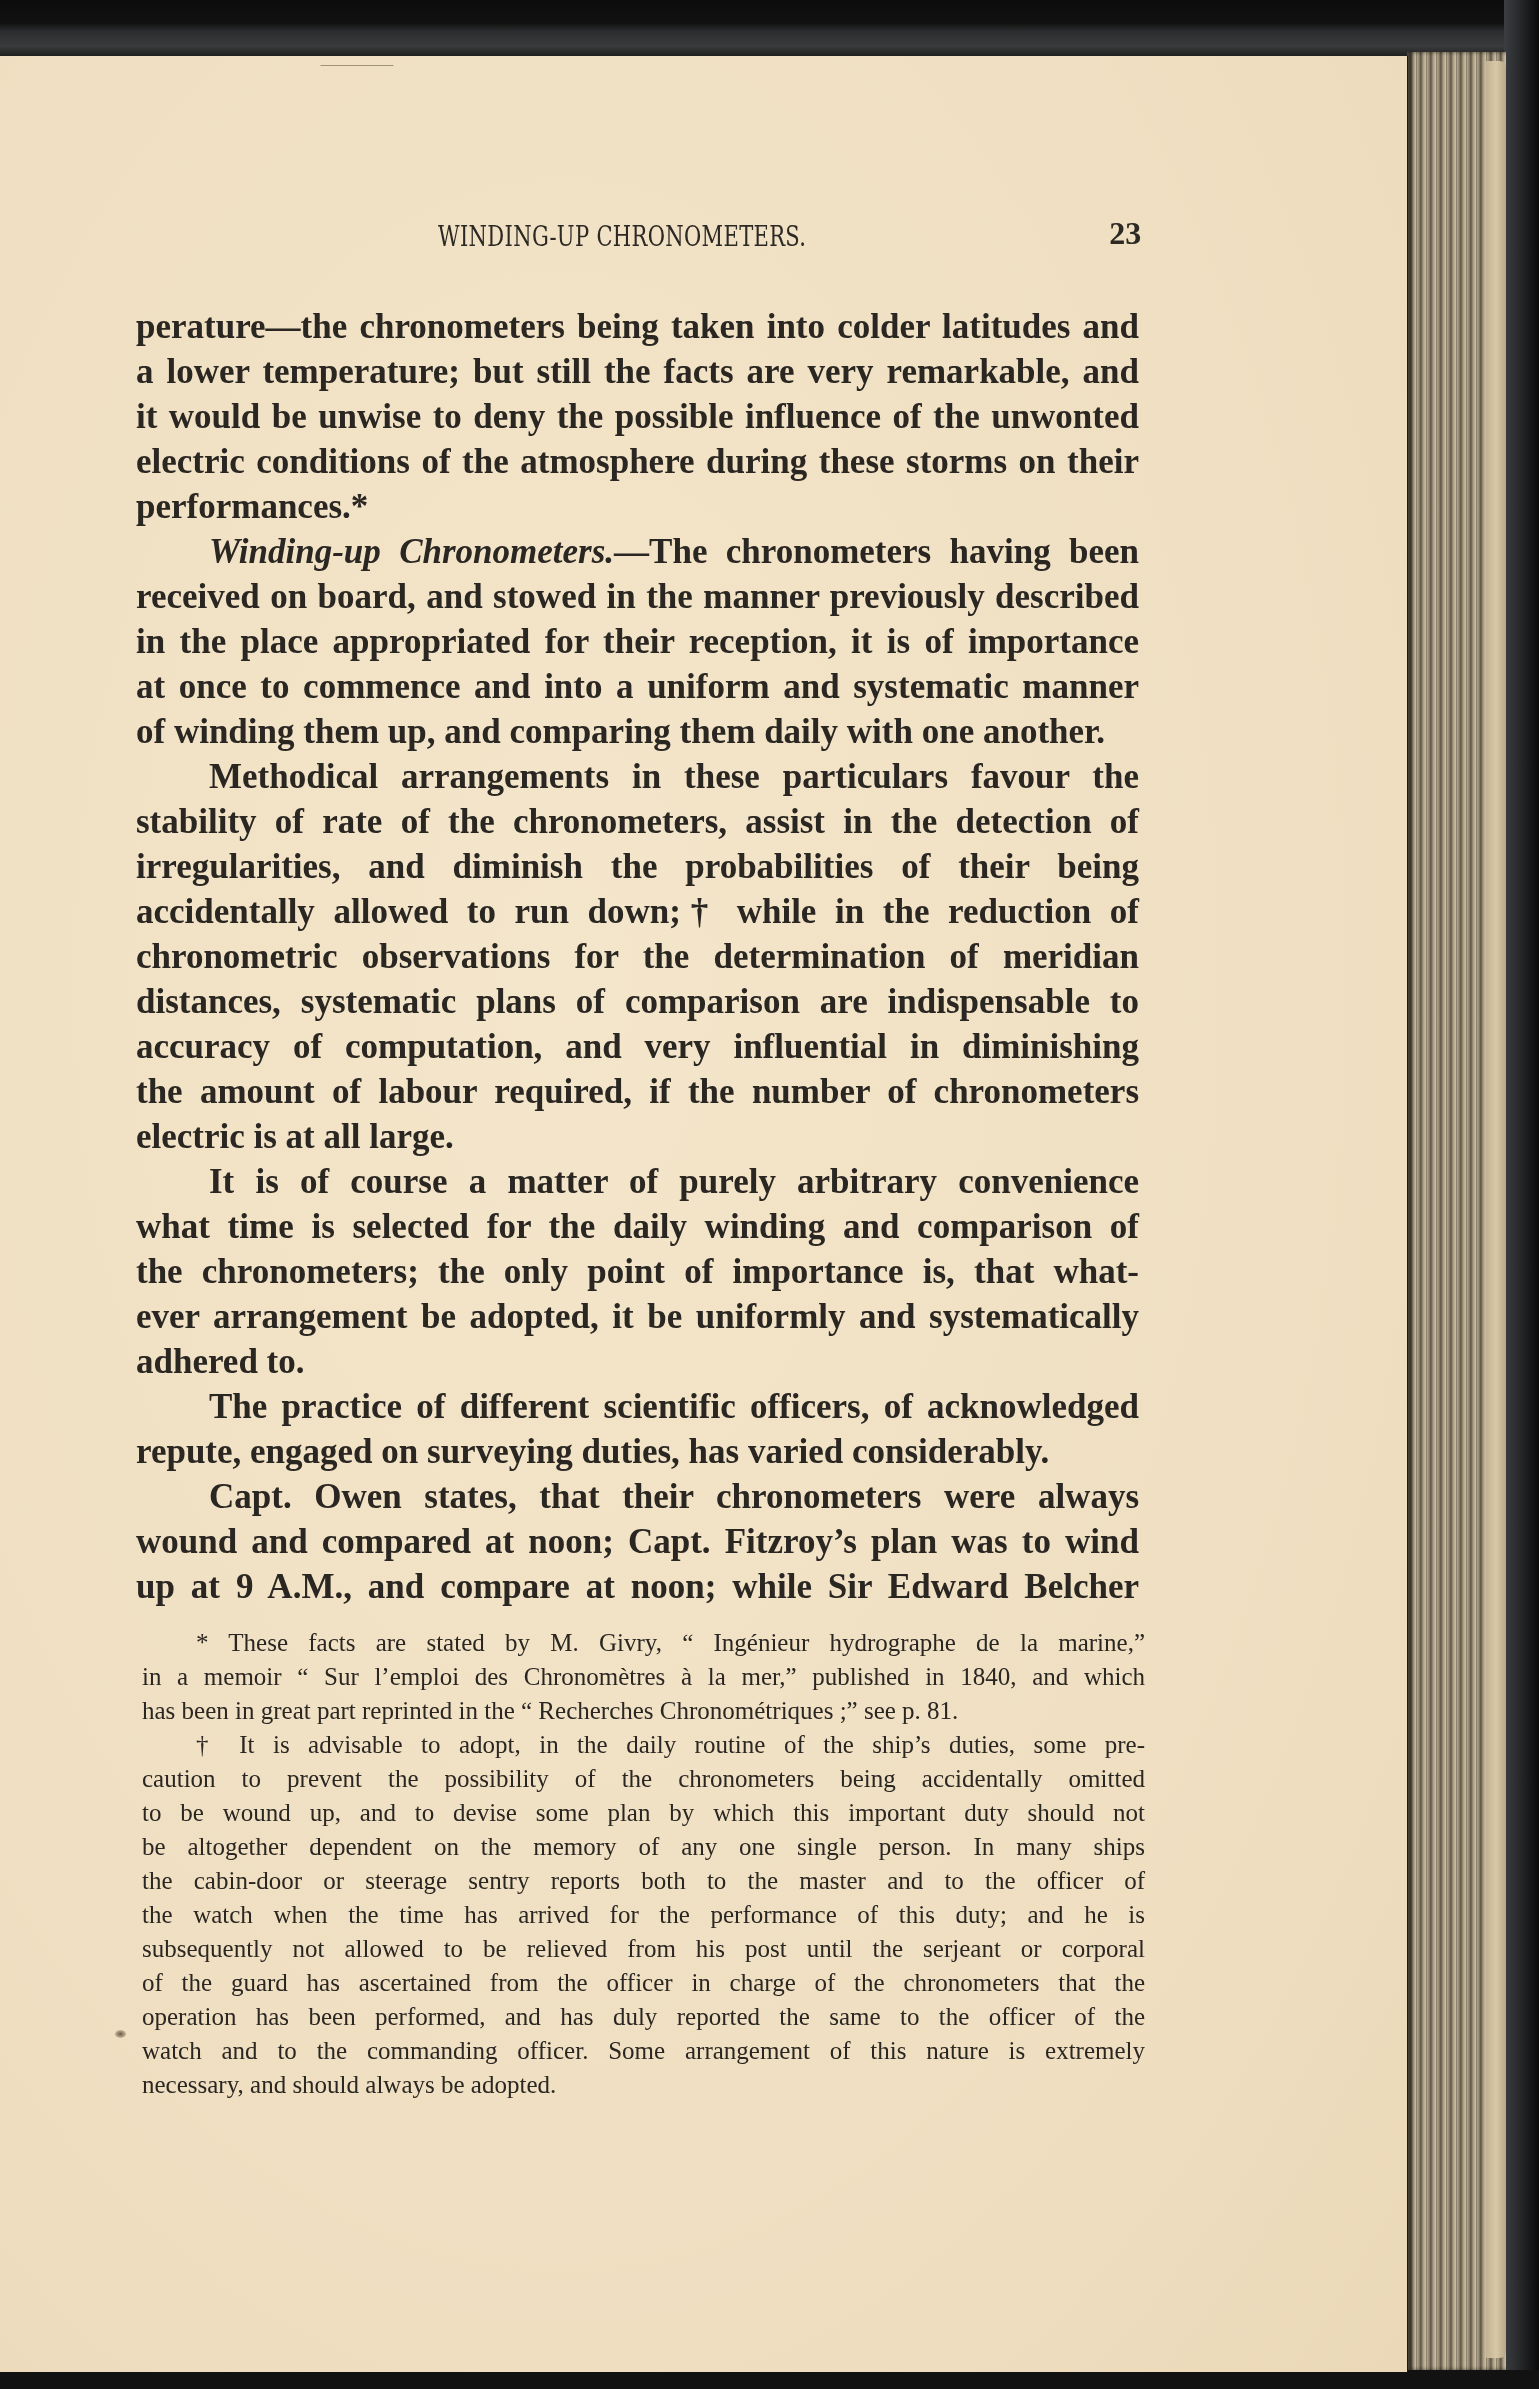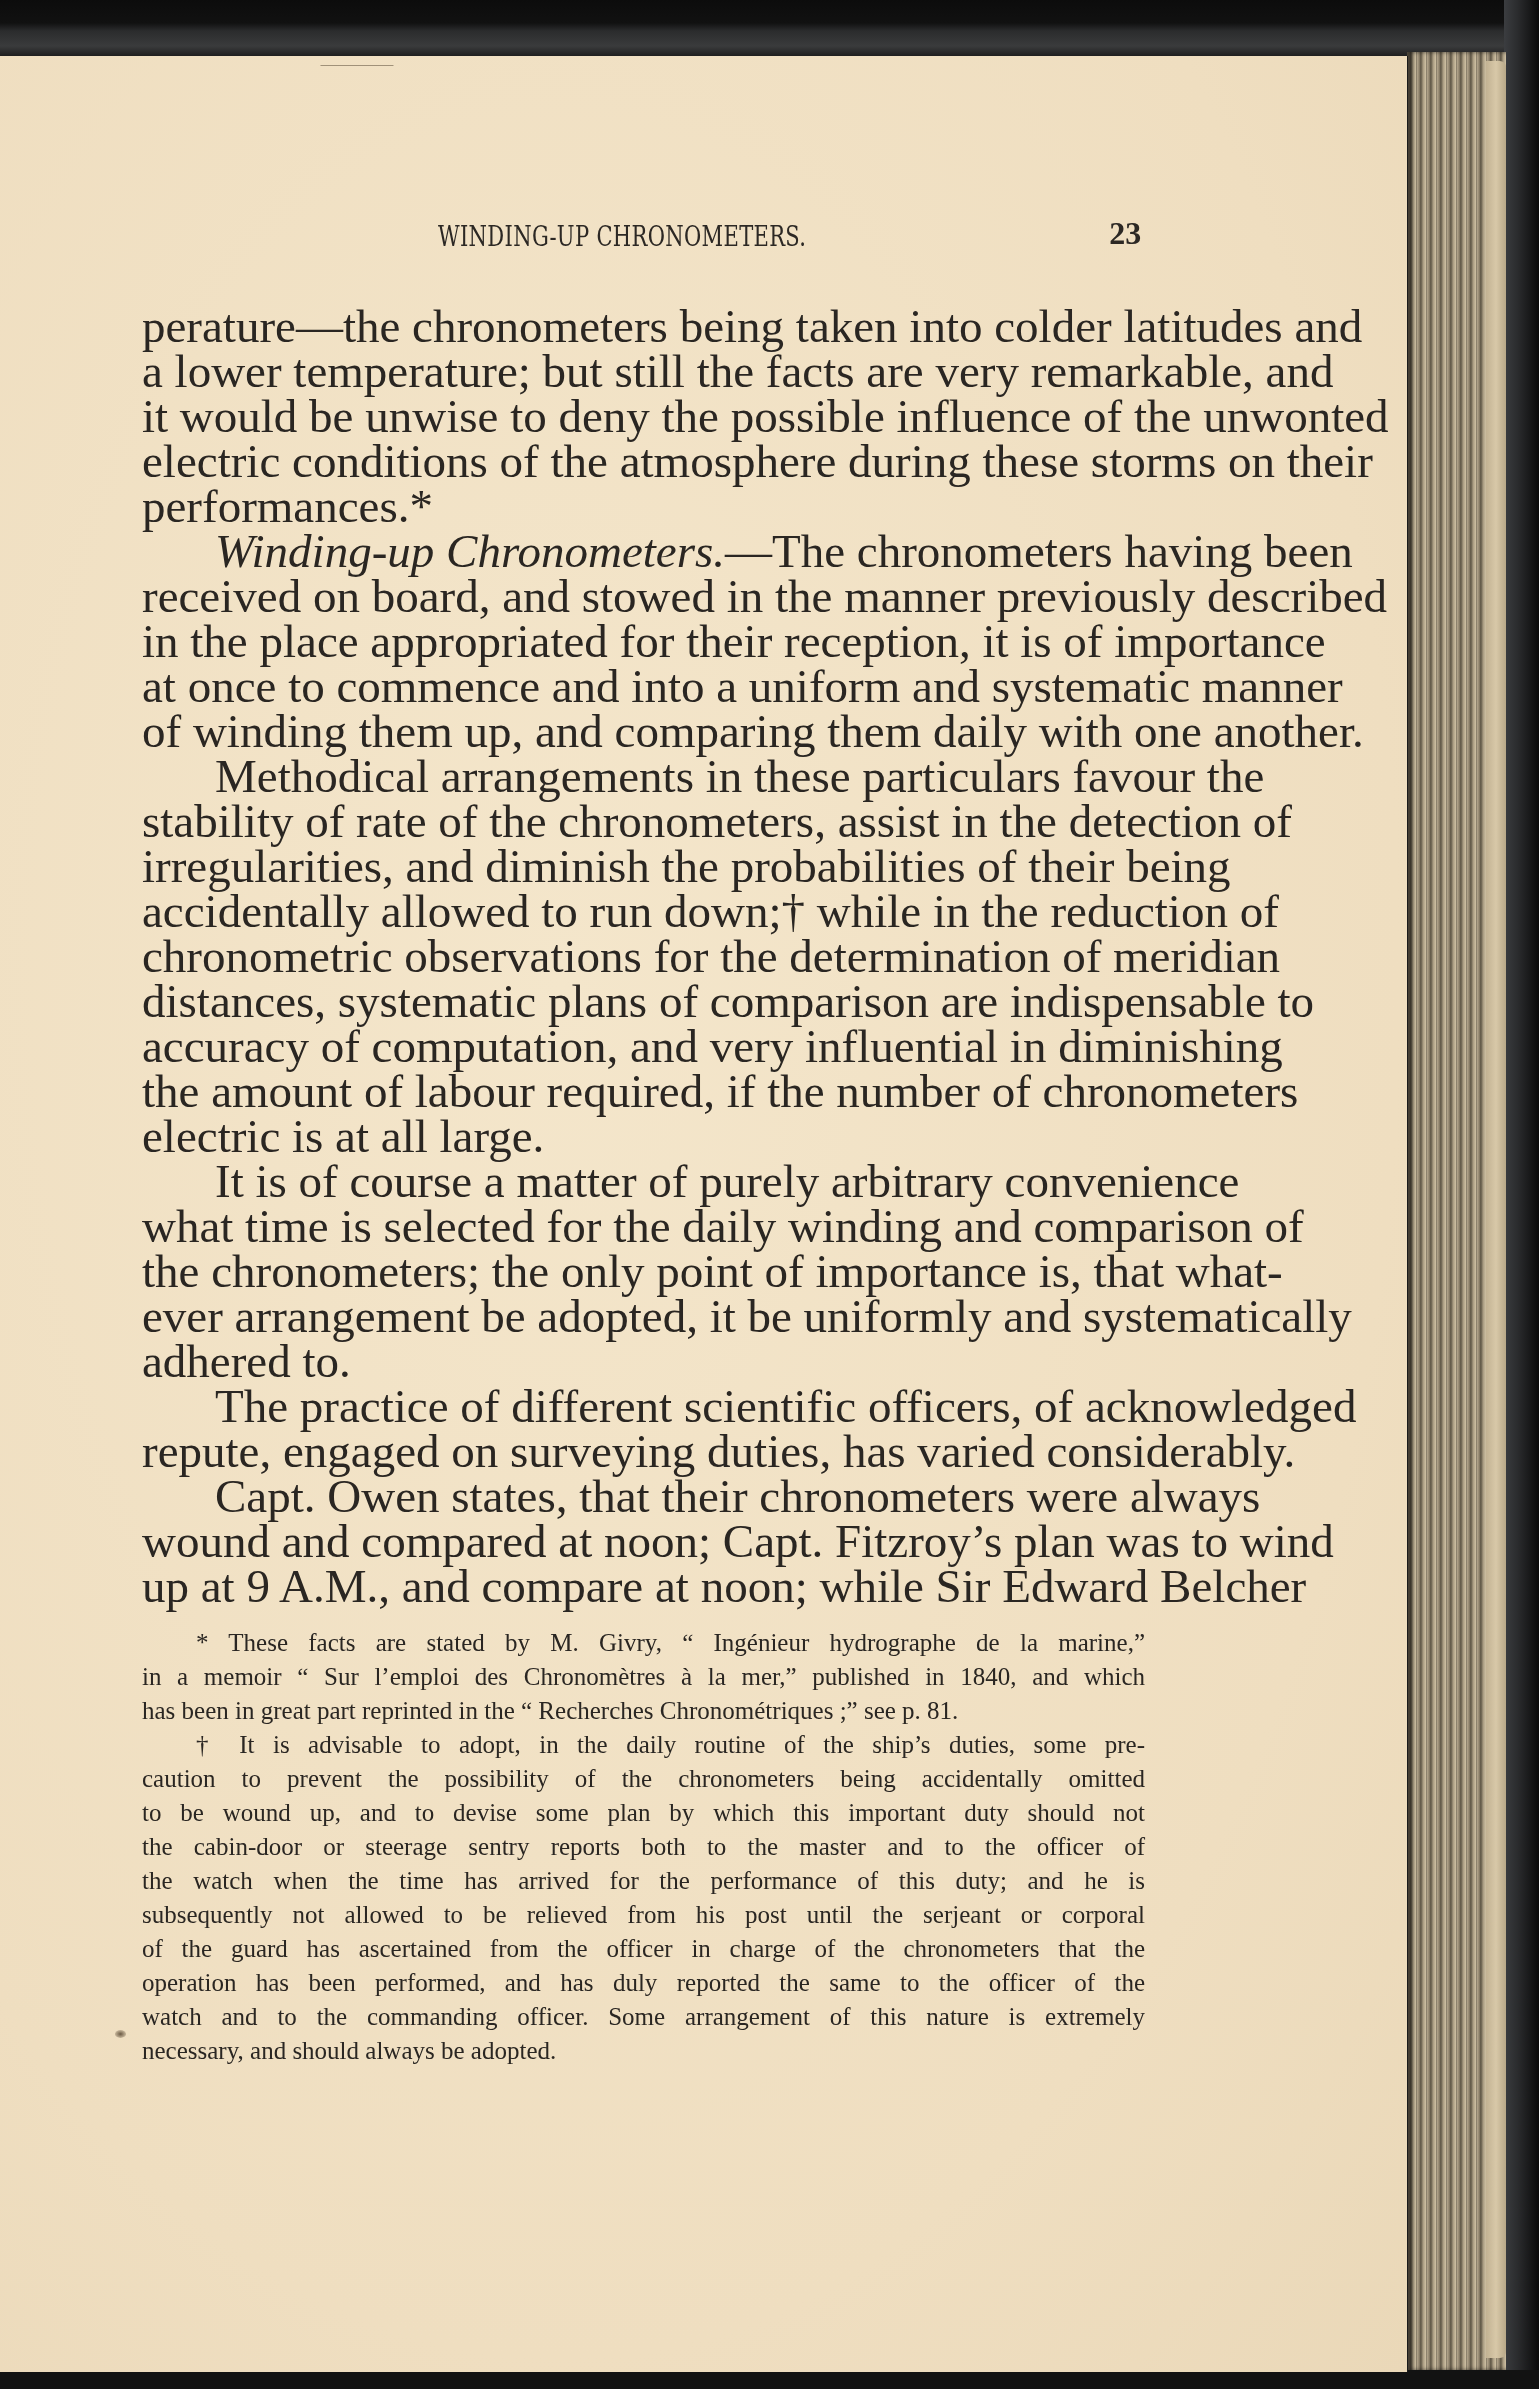--- a/index.html
+++ b/index.html
@@ -46,22 +46,22 @@
       position: absolute; left: 296px; top: 0; font-size: 27px; letter-spacing: 0.4px;
       font-family: "DejaVu Serif", serif; transform: scaleX(0.78); transform-origin: left top;
       color: #2c2824; white-space: nowrap;
     }
     .page-number {
       position: absolute; right: 3.8px; top: -6.2px; font-size: 32px; font-weight: bold;
       color: #2c2824;
       margin-left: 48px;
     }
     .body-text {
-      position: absolute; left: 142px; top: 248px; width: 1003px;
-      font-size: 47px; line-height: 45px; color: #2a2622;
+      position: absolute; left: 136px; top: 248px; width: 1003px;
+      font-size: 35px; line-height: 45px; color: #2a2622; font-weight: bold;
     }
     .line {
       display: block; white-space: nowrap; text-align: justify; text-align-last: justify;
       height: 45px;
     }
     .line.last { text-align-last: left; }
     .line.indent { padding-left: 73px; }
     .footnotes {
       position: absolute; left: 142px; top: 1570px; width: 1003px;
       font-size: 25px; line-height: 34px; color: #2a2622;
@@ -127,20 +127,21 @@
       <span class="line"><span>up at 9 A.M., and compare at noon; while Sir Edward Belcher</span></span>
     </div>
 
   <div class="footnotes" id="footnotes">
       <span class="fn-line indent">* These facts are stated by M. Givry, “ Ingénieur hydrographe de la marine,”</span>
       <span class="fn-line">in a memoir “ Sur l’emploi des Chronomètres à la mer,” published in 1840, and which</span>
       <span class="fn-line last">has been in great part reprinted in the “ Recherches Chronométriques ;” see p. 81.</span>
       <span class="fn-line indent">† It is advisable to adopt, in the daily routine of the ship’s duties, some pre-</span>
       <span class="fn-line">caution to prevent the possibility of the chronometers being accidentally omitted</span>
       <span class="fn-line">to be wound up, and to devise some plan by which this important duty should not</span>
+      <span class="fn-line">be altogether dependent on the memory of any one single person.  In many ships</span>
       <span class="fn-line">the cabin-door or steerage sentry reports both to the master and to the officer of</span>
       <span class="fn-line">the watch when the time has arrived for the performance of this duty; and he is</span>
       <span class="fn-line">subsequently not allowed to be relieved from his post until the serjeant or corporal</span>
       <span class="fn-line">of the guard has ascertained from the officer in charge of the chronometers that the</span>
       <span class="fn-line">operation has been performed, and has duly reported the same to the officer of the</span>
       <span class="fn-line">watch and to the commanding officer.  Some arrangement of this nature is extremely</span>
       <span class="fn-line last">necessary, and should always be adopted.</span>
     </div>
 
   <div class="smudge"></div>

